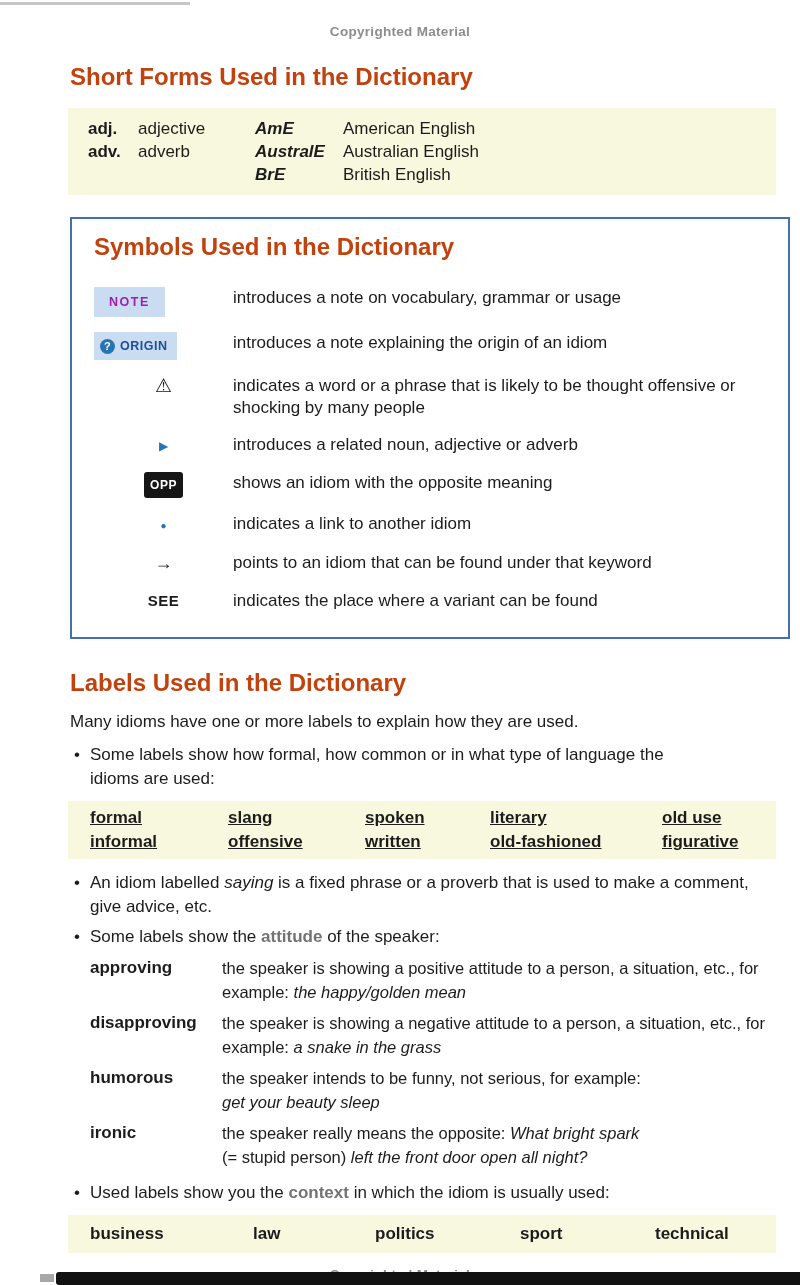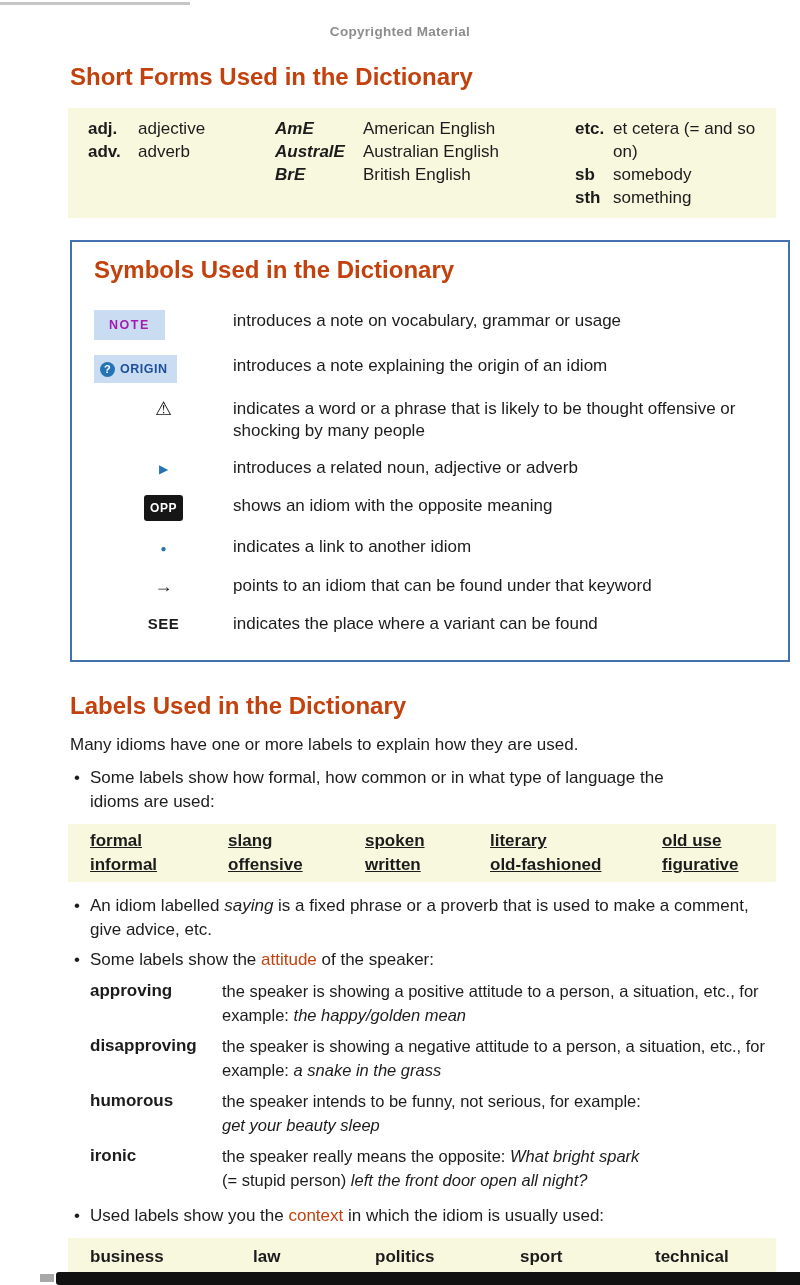--- a/index.html
+++ b/index.html
@@ -14,21 +14,21 @@
   .copyright.top { padding-top: 24px; }
   .copyright.bottom { margin-top: 14px; }
 
   .section-title { font-size: 24px; font-weight: bold; color: #c2410c; }
   .h-main { margin: 24px 24px 0 70px; }
   .h-labels { margin: 30px 24px 0 70px; }
 
   .cream { background: #f8f8df; }
 
   
-  .sf-box { margin: 17px 0 0 68px; width: 708px; padding: 9px 0 9px 20px; display: grid; grid-template-columns: 167px 280px 1fr; gap: 20px; }
+  .sf-box { margin: 17px 0 0 68px; width: 708px; padding: 9px 0 9px 20px; display: grid; grid-template-columns: 167px 280px 1fr; }
   .sf-row { display: flex; line-height: 23px; font-size: 17px; }
   .sf-abbr { font-weight: bold; width: 50px; flex: 0 0 auto; }
   .sf-col2 .sf-abbr { width: 88px; font-style: italic; }
   .sf-col3 .sf-abbr { width: 38px; }
 
   
   .sym-box { margin: 22px 0 0 70px; width: 720px; border: 2px solid #4470ae; padding: 14px 22px 10px 22px; }
   .sym-box .section-title { margin: 0 0 26px 0; }
   .sym-row { display: flex; align-items: flex-start; margin-bottom: 15px; }
   .sym-cell { width: 139px; flex: 0 0 auto; text-align: center; line-height: 22px; }
@@ -56,21 +56,21 @@
   .bullet.roomy { margin-top: 12px; }
 
   .reg-box { margin: 10px 0 0 68px; width: 708px; padding: 5px 0 5px 22px; }
   .reg-grid { display: grid; grid-template-columns: 138px 137px 125px 172px 1fr; font-weight: bold; font-size: 17px; line-height: 24px; text-decoration: underline; }
 
   .att-row { display: flex; margin: 7px 0 0 90px; width: 684px; }
   .att-term { width: 132px; flex: 0 0 auto; font-weight: bold; font-size: 17px; line-height: 24px; }
   .att-desc { flex: 1; font-size: 16.5px; line-height: 24px; }
 
   .ital { font-style: italic; }
-  .accent { color: #c2410c; font-weight: normal; }
+  .accent { color: #737373; font-weight: bold; }
 
   .ctx-box { margin: 10px 0 0 68px; width: 708px; padding: 7px 0 7px 22px; }
   .ctx-grid { display: grid; grid-template-columns: 163px 122px 145px 135px 1fr; font-weight: bold; font-size: 17px; line-height: 24px; }
 
   .bottom-bar { position: absolute; bottom: 0; left: 56px; right: 0; height: 13px; background: #111111; border-radius: 3px 0 0 3px; }
   .bottom-bar-cap { position: absolute; bottom: 3px; left: 40px; width: 14px; height: 8px; background: #a8a8a8; }
 </style>
 </head>
 <body>
 
@@ -97,34 +97,20 @@
         <span class="sf-abbr">AmE</span>
         <span class="sf-meaning">American English</span>
       </div>
       <div class="sf-row">
         <span class="sf-abbr">AustralE</span>
         <span class="sf-meaning">Australian English</span>
       </div>
       <div class="sf-row">
         <span class="sf-abbr">BrE</span>
         <span class="sf-meaning">British English</span>
-      </div>
-    </div>
-    <div class="sf-col3">
-      <div class="sf-row">
-        <span class="sf-abbr">etc.</span>
-        <span class="sf-meaning">et cetera (= and so on)</span>
-      </div>
-      <div class="sf-row">
-        <span class="sf-abbr">sb</span>
-        <span class="sf-meaning">somebody</span>
-      </div>
-      <div class="sf-row">
-        <span class="sf-abbr">sth</span>
-        <span class="sf-meaning">something</span>
       </div>
     </div>
   </div>
 
   <div class="sym-box">
     <h2 class="section-title">Symbols Used in the Dictionary</h2>
 
     <div class="sym-row">
       <div class="sym-cell badge-cell">
         <span class="badge-note">NOTE</span>

